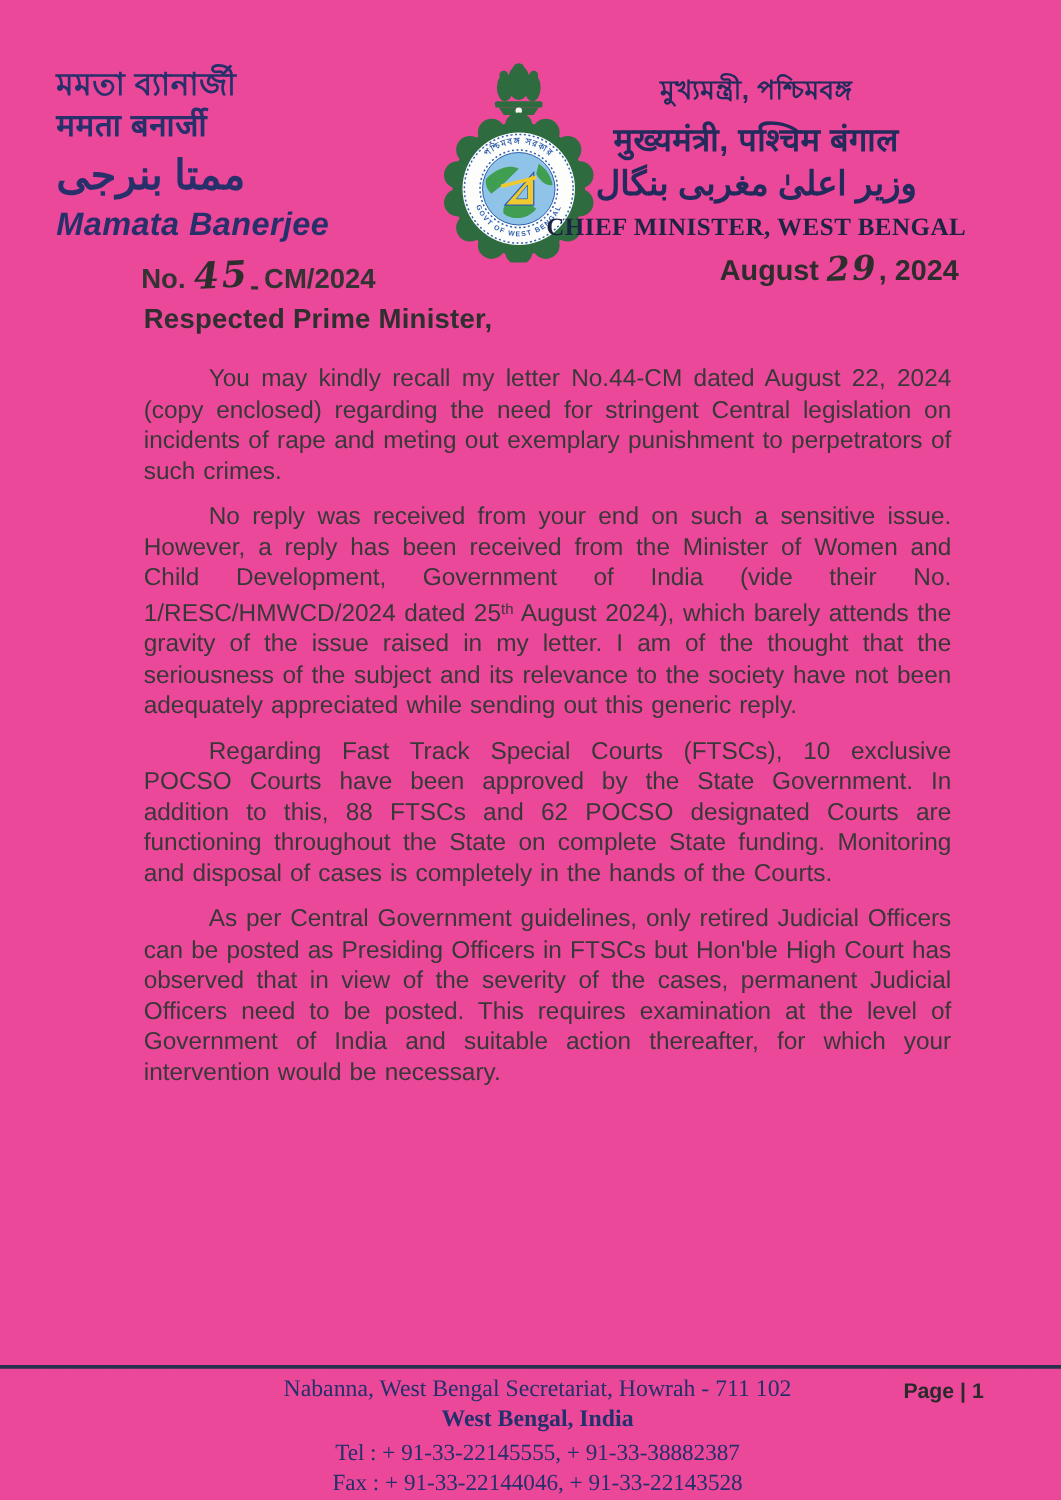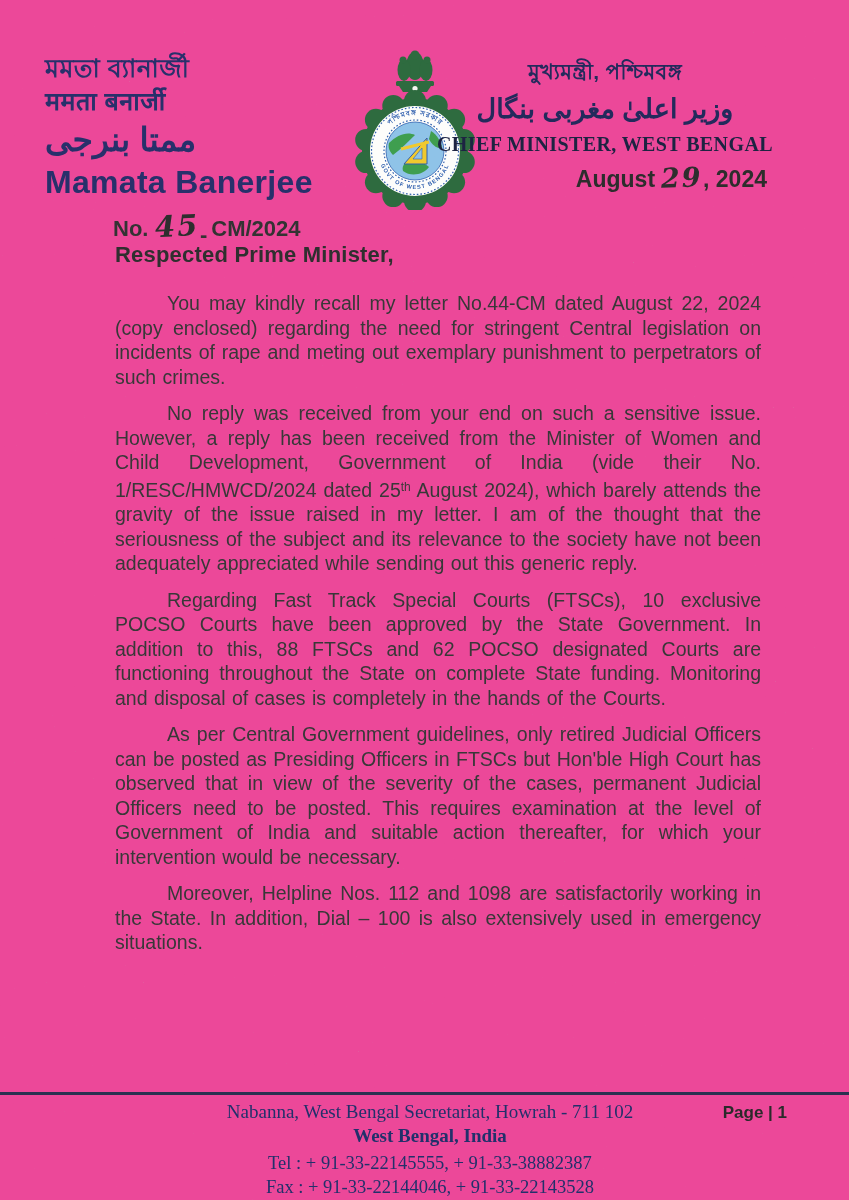--- a/index.html
+++ b/index.html
@@ -7,21 +7,21 @@
   .page {
     position:relative; width:849px; height:1200px; margin:0 auto;
     background:#ec4899; overflow:hidden;
     font-family:"Liberation Sans", sans-serif; color:#3a3a3a;
   }
   
   .hdr-left { position:absolute; left:45px; top:52px; color:#28306b; }
   .hdr-left .bn { font-size:25px; font-weight:bold; line-height:1.3; letter-spacing:0.5px; }
   .hdr-left .hi { font-size:25px; font-weight:bold; line-height:1.3; letter-spacing:0.5px; }
   .hdr-left .ur { font-size:33px; line-height:1.25; direction:rtl; display:inline-block; margin-top:2px; font-weight:bold; }
-  .name-en { font-size:32px; font-weight:bold; color:#28306b; margin-top:4px; letter-spacing:0.3px; }
+  .name-en { font-size:26px; font-weight:bold; color:#28306b; margin-top:4px; letter-spacing:0.3px;font-style:italic; }
   .ref-line { margin-top:8px; margin-left:68px; font-weight:bold; font-size:22px; color:#333; white-space:nowrap; }
   .hand { font-family:"DejaVu Serif", serif; font-style:italic; font-weight:bold;
           display:inline-block; transform:rotate(-3deg); font-size:29px; letter-spacing:2px; color:#2e2e2e; }
   .ref-dash { display:inline-block; vertical-align:-6px; margin:0 4px 0 1px; }
 
   .emblem-wrap { position:absolute; left:352px; top:48px; width:126px; text-align:center; }
 
   .hdr-right { position:absolute; right:76px; top:56px; text-align:center; color:#232a5c; }
   .hdr-right .r-bn { font-size:21px; font-weight:bold; letter-spacing:0.4px; }
   .hdr-right .r-hi { font-size:26px; font-weight:bold; letter-spacing:0.4px; margin-top:2px; }
@@ -123,38 +123,38 @@
           <path d="M-11,13 L12,-13 L12,13 Z" fill="#f0c92e" stroke="#2f5fae" stroke-width="1"></path>
           <path d="M-2,8 L7,-3 L7,8 Z" fill="#8fc3e8" stroke="#2f5fae" stroke-width="0.6"></path>
           <path d="M-14,-2 L14,-9" stroke="#f0c92e" stroke-width="3" fill="none"></path>
         </g>
       </g>
     </svg>
   </div>
 
   <div class="hdr-right">
     <div class="r-bn">মুখ্যমন্ত্রী, পশ্চিমবঙ্গ</div>
+    <div class="r-hi">मुख्यमंत्री, पश्चिम बंगाल</div>
     <div class="r-ur">وزیر اعلیٰ مغربی بنگال</div>
     <div class="r-en">CHIEF MINISTER, WEST BENGAL</div>
     <div class="date-line">
       <span>August</span>
       <span class="hand">29</span><span>, 2024</span>
     </div>
   </div>
 
   <div class="letter">
     <div class="salutation">Respected Prime Minister,</div>
 
     <p class="para first">You may kindly recall my letter No.44-CM dated August 22, 2024 (copy enclosed) regarding the need for stringent Central legislation on incidents of rape and meting out exemplary punishment to perpetrators of such crimes.</p>
 
     <p class="para"><span>No reply was received from your end on such a sensitive issue. However, a reply has been received from the Minister of Women and Child Development, Government of India (vide their No. 1/RESC/HMWCD/2024 dated 25</span><sup>th</sup><span> August 2024), which barely attends the gravity of the issue raised in my letter. I am of the thought that the seriousness of the subject and its relevance to the society have not been adequately appreciated while sending out this generic reply.</span></p>
 
     <p class="para">Regarding Fast Track Special Courts (FTSCs), 10 exclusive POCSO Courts have been approved by the State Government. In addition to this, 88 FTSCs and 62 POCSO designated Courts are functioning throughout the State on complete State funding. Monitoring and disposal of cases is completely in the hands of the Courts.</p>
     <p class="para">As per Central Government guidelines, only retired Judicial Officers can be posted as Presiding Officers in FTSCs but Hon'ble High Court has observed that in view of the severity of the cases, permanent Judicial Officers need to be posted. This requires examination at the level of Government of India and suitable action thereafter, for which your intervention would be necessary.</p>
-    <p class="para">Moreover, Helpline Nos. 112 and 1098 are satisfactorily working in the State. In addition, Dial – 100 is also extensively used in emergency situations.</p>
   </div>
 
   <div class="footer-rule"></div>
   <div class="footer-addr">
     <div class="a1">Nabanna, West Bengal Secretariat, Howrah - 711 102</div>
     <div class="a2">West Bengal, India</div>
     <div class="tel">Tel : + 91-33-22145555, + 91-33-38882387</div>
     <div class="fax">Fax : + 91-33-22144046, + 91-33-22143528</div>
   </div>
   <div class="page-num">Page | 1</div>

